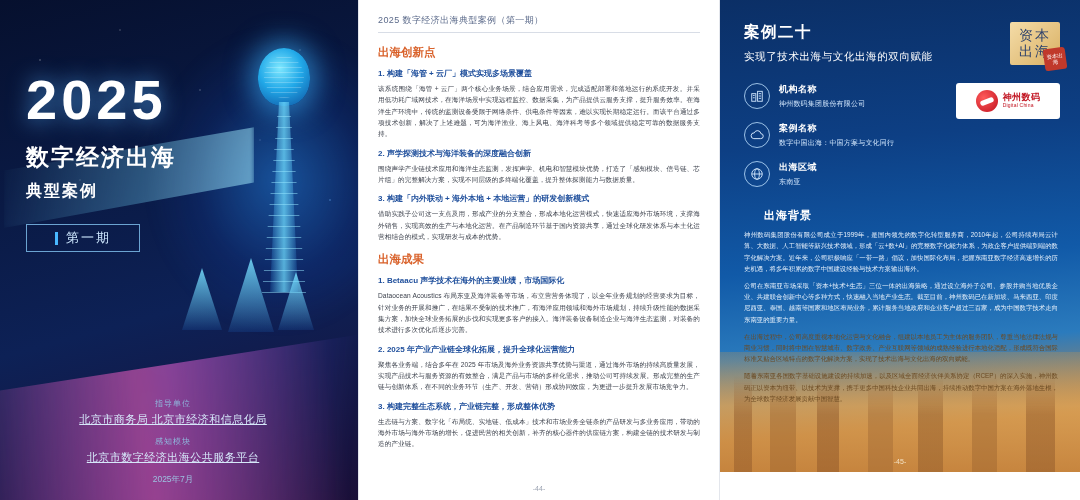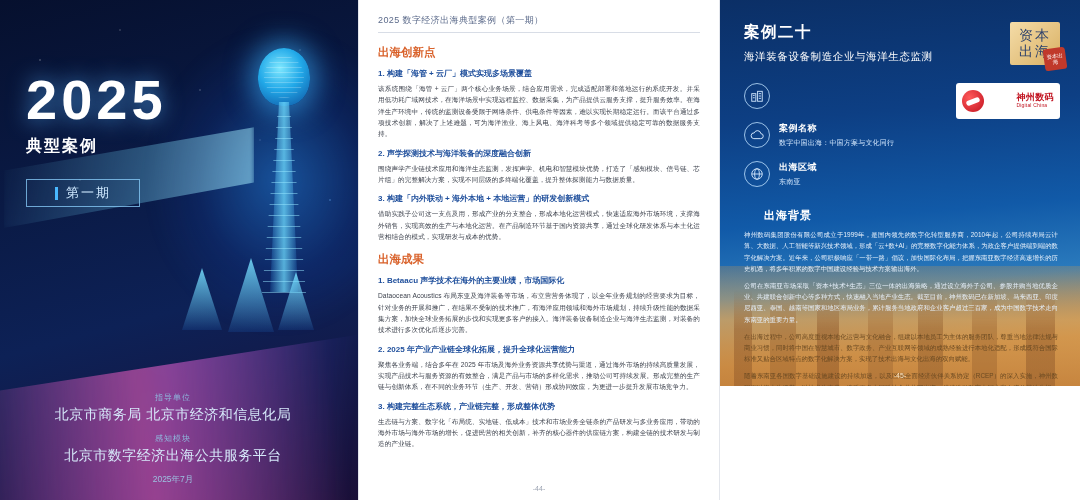--- a/index.html
+++ b/index.html
@@ -119,21 +119,21 @@
     color: #cfe9ff; font-size: 13px; letter-spacing: 2px;
   }
   .cover-badge .bar {
     display: inline-block; width: 3px; height: 13px; background: #49b8ff; margin-right: 8px;
   }
   .cover-foot {
     position: absolute; left: 0; right: 12px; bottom: 14px; z-index: 6;
     text-align: center; color: #b9d6f2;
   }
   .cover-foot .lbl { font-size: 8px; color: #8fb8dd; margin-bottom: 3px; letter-spacing: 1px; }
-  .cover-foot .org { font-size: 14px; color: #d6e8fa; margin-bottom: 9px; letter-spacing: .5px; }
+  .cover-foot .org { font-size: 11px; color: #d6e8fa; margin-bottom: 9px; letter-spacing: .5px; text-decoration: underline; }
   .cover-foot .date { font-size: 8.5px; color: #9cc0e0; margin-top: 8px; }
 
   
   .textpage {
     position: relative;
     width: 362px; height: 500px;
     background: #ffffff;
     flex: 0 0 362px;
     padding: 14px 20px 0 20px;
   }
@@ -153,21 +153,21 @@
     letter-spacing: .1px;
   }
   .tp-pagenum {
     position: absolute; left: 0; right: 0; bottom: 8px;
     text-align: center; font-size: 7px; color: #9aa2b1;
   }
 
   
   .casepage {
     position: relative;
-    width: 360px; height: 386px;
+    width: 360px; height: 472px;
     flex: 0 0 360px;
     background: linear-gradient(175deg, #0b2f66 0%, #0d3f84 30%, #115aa8 55%, #2b7bbd 72%, #c9873f 88%, #e0a055 100%);
     overflow: hidden;
   }
   .case-citybase {
     position: absolute; left: 0; right: 0; bottom: 0; height: 120px;
     background: linear-gradient(180deg, rgba(210,150,70,.25) 0%, rgba(220,165,90,.75) 45%, rgba(196,130,60,.9) 100%);
   }
   .case-city-sil {
     position: absolute; left: 0; right: 0; bottom: 0; height: 96px;
@@ -220,21 +220,21 @@
     border-radius: 50%;
     display: flex; align-items: center; justify-content: center;
     margin-right: 9px;
   }
   .info-ico svg { display: block; }
   .info-k { color: #ffffff; font-size: 9px; font-weight: bold; letter-spacing: .5px; }
   .info-v { color: #cfe4fb; font-size: 7px; margin-top: 3px; letter-spacing: .2px; }
   .logo-box {
     background: #ffffff; border-radius: 3px;
     width: 104px; height: 36px;
-    display: flex; align-items: center; justify-content: space-between;
+    display: flex; align-items: center; justify-content: center;
     padding: 0 6px;
   }
   .logo-mark {
     width: 22px; height: 22px; border-radius: 50%;
     background: radial-gradient(circle at 35% 35%, #ff5a5a, #c1121f);
     position: relative; margin-right: 5px; flex: 0 0 22px;
   }
   .logo-mark:after {
     content:""; position:absolute; left: 4px; top: 9px; width: 14px; height: 5px;
     background: #fff; border-radius: 3px; transform: rotate(-22deg);
@@ -278,20 +278,21 @@
     <div class="beam"></div>
 
     <div class="sail s1"></div>
     <div class="sail s2"></div>
     <div class="sail s3"></div>
 
     <div class="streaks"></div>
 
     <div class="cover-title">
       <div class="cover-year">2025</div>
+      <div class="cover-sub1">数字经济出海</div>
       <div class="cover-sub2">典型案例</div>
       <div class="cover-badge">
         <span class="bar"></span>
         <span>第一期</span>
       </div>
     </div>
 
     <div class="cover-foot">
       <div class="lbl">指导单位</div>
       <div class="org">北京市商务局 北京市经济和信息化局</div>
@@ -332,21 +333,21 @@
     <div class="divider" style="right:0"></div>
   </div>
 
   <div class="casepage">
     <div class="case-citybase"></div>
     <div class="case-city-sil"></div>
 
     <div class="case-head">
       <div>
         <div class="case-title-num">案例二十</div>
-        <div class="case-title-main">海洋装备设备制造企业与海洋生态监测</div>
+        <div class="case-title-main">实现了技术出海与文化出海的双向赋能</div>
       </div>
       <div class="case-stamp">
         <div class="l1">资本</div>
         <div class="l2">出海</div>
         <div class="seal">资本出海</div>
       </div>
     </div>
 
     <div class="case-info">
       <div class="info-list">
@@ -356,20 +357,24 @@
             <svg width="14" height="14" viewBox="0 0 24 24" fill="none" stroke="#cfe4fb" stroke-width="1.6">
               <rect x="3" y="8" width="7" height="13"></rect>
               <rect x="13" y="4" width="8" height="17"></rect>
               <line x1="5" y1="11" x2="8" y2="11"></line>
               <line x1="5" y1="15" x2="8" y2="15"></line>
               <line x1="15" y1="8" x2="19" y2="8"></line>
               <line x1="15" y1="12" x2="19" y2="12"></line>
               <line x1="15" y1="16" x2="19" y2="16"></line>
             </svg>
           </div>
+          <div>
+            <div class="info-k">机构名称</div>
+            <div class="info-v">神州数码集团股份有限公司</div>
+          </div>
         </div>
 
         <div class="info-row">
           <div class="info-ico">
             <svg width="15" height="15" viewBox="0 0 24 24" fill="none" stroke="#cfe4fb" stroke-width="1.6">
               <path d="M6 17h11a4 4 0 0 0 .4-8 5.5 5.5 0 0 0-10.6-1.2A3.8 3.8 0 0 0 6 17z"></path>
             </svg>
           </div>
           <div>
             <div class="info-k">案例名称</div>

